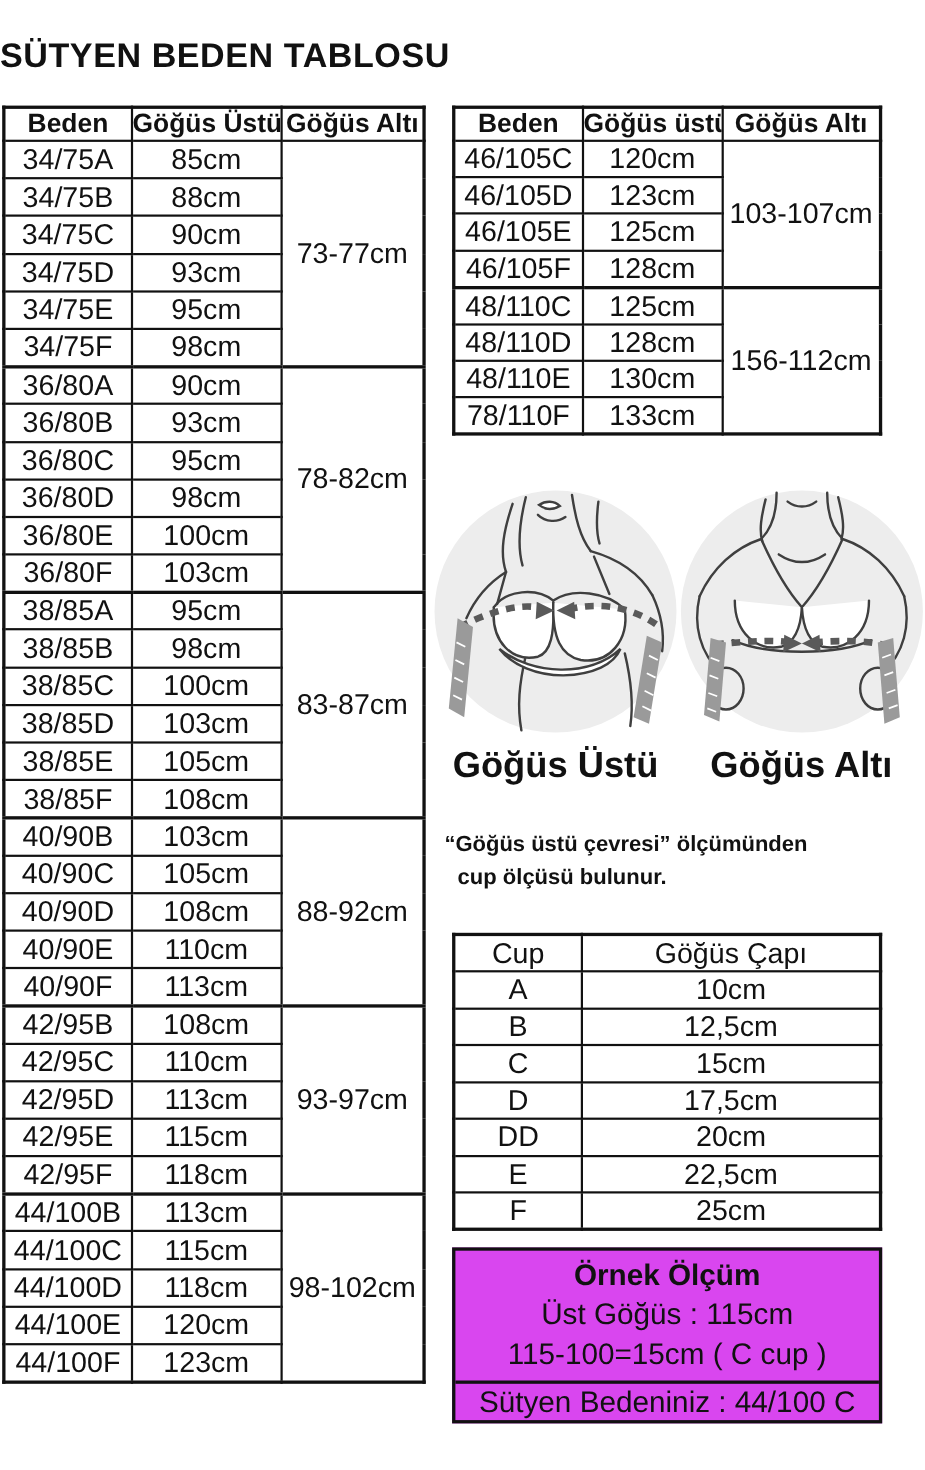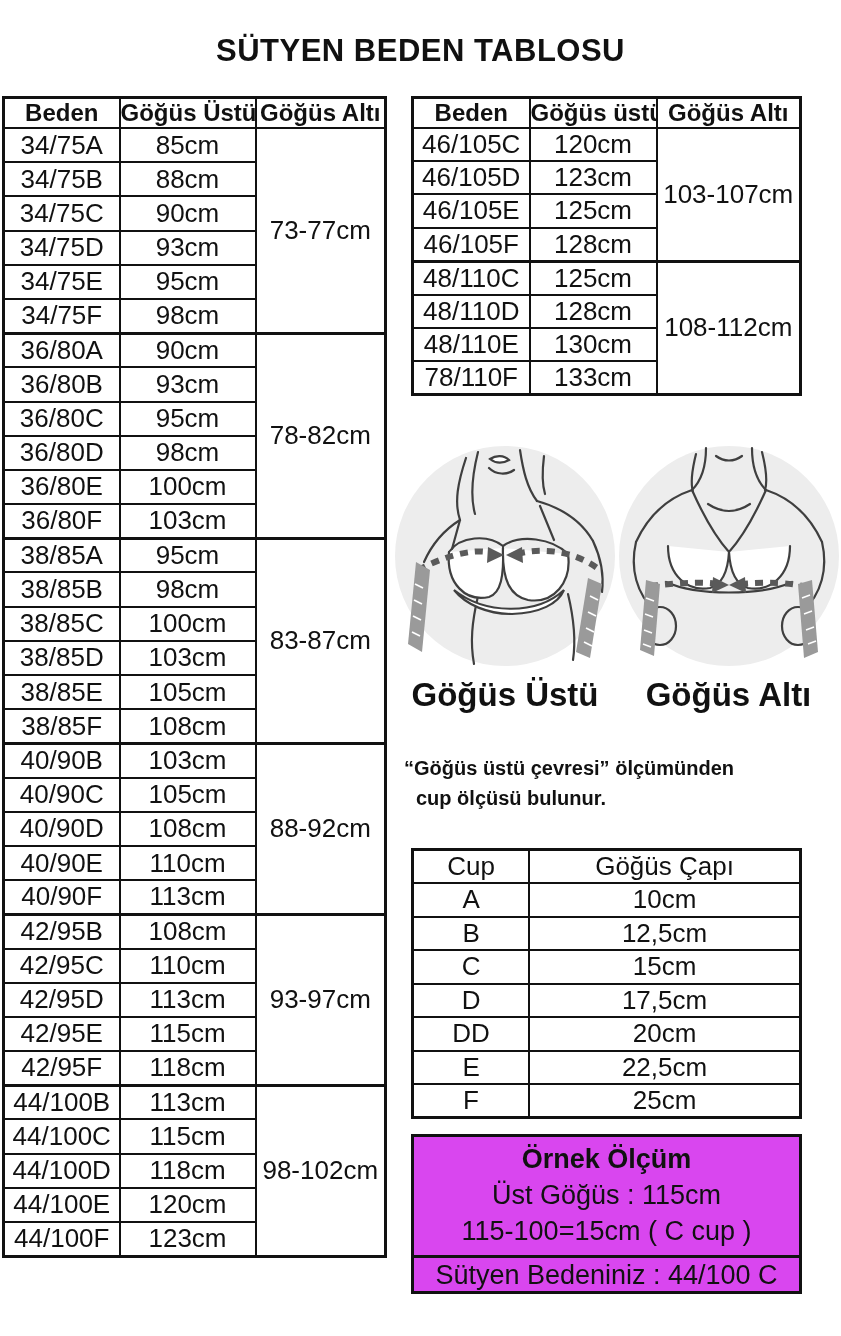--- a/index.html
+++ b/index.html
@@ -7,21 +7,20 @@
   body {
     width: 841px; height: 1336px;
     position: relative;
     overflow: hidden;
     font-family: "Liberation Sans", sans-serif;
     color: #111;
   }
 
   .page-title {
     position: absolute; top: 33px; left: 0; width: 841px;
-    text-align: center;
     font-size: 31px; font-weight: bold; letter-spacing: 0.5px;
   }
 
   table { border-collapse: collapse; table-layout: fixed; }
   th, td {
     border: 2px solid #111;
     text-align: center; vertical-align: middle;
     overflow: hidden; white-space: nowrap;
   }
   table { border: 3px solid #111; padding-left: 40px; }
@@ -274,21 +273,21 @@
         <td>46/105E</td>
         <td>125cm</td>
       </tr>
       <tr>
         <td>46/105F</td>
         <td>128cm</td>
       </tr>
       <tr class="group-start">
         <td>48/110C</td>
         <td>125cm</td>
-        <td rowspan="4">108-112cm</td>
+        <td rowspan="4">156-112cm</td>
       </tr>
       <tr>
         <td>48/110D</td>
         <td>128cm</td>
       </tr>
       <tr>
         <td>48/110E</td>
         <td>130cm</td>
       </tr>
       <tr>

